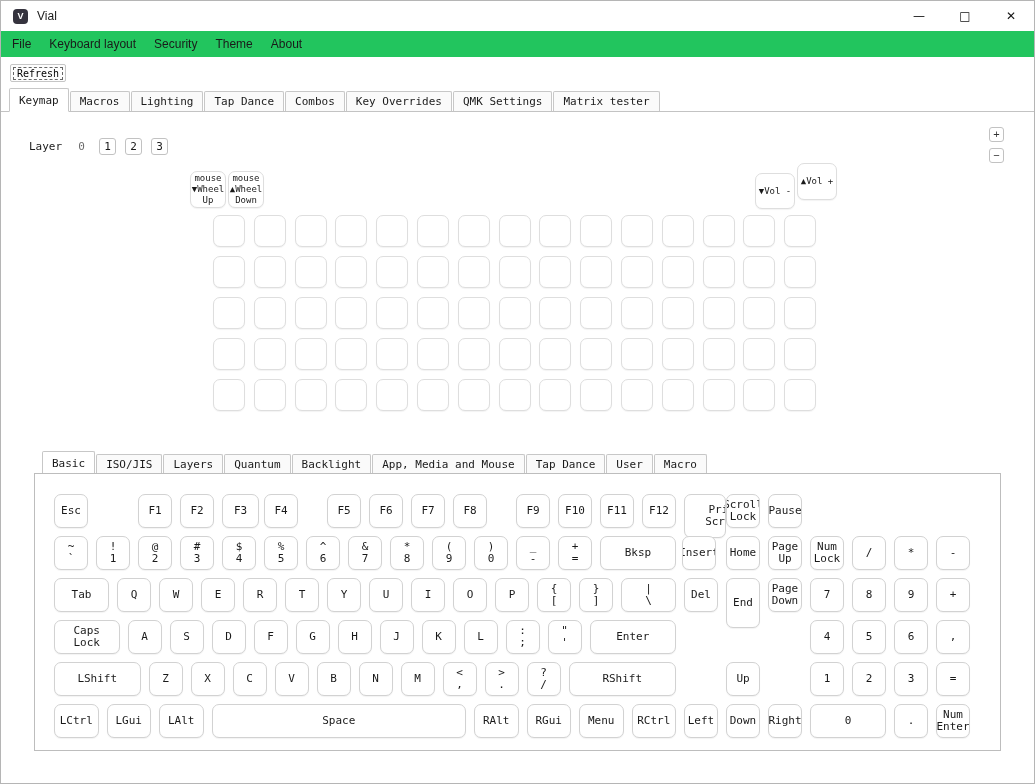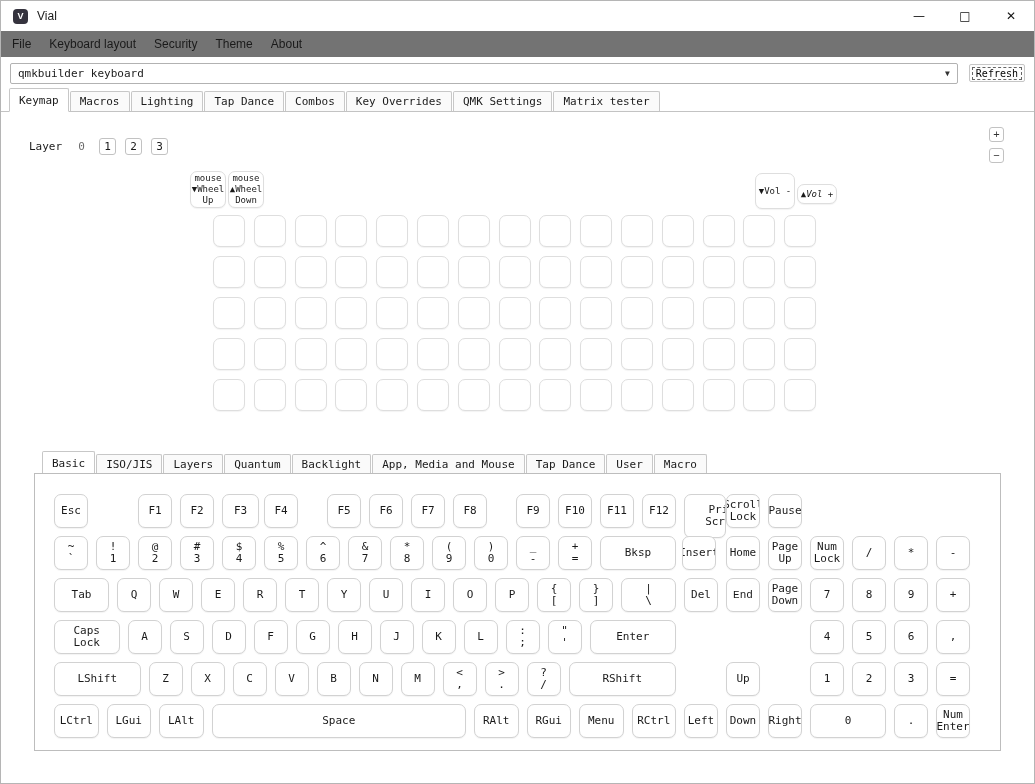--- a/index.html
+++ b/index.html
@@ -17,21 +17,21 @@
     font-size:9px; font-weight:bold; display:flex; align-items:center; justify-content:center;
   }
   .win-title { margin-left:9px; font-size:12px; }
   .win-controls { margin-left:auto; display:flex; height:30px; }
   .win-btn {
     width:46px; height:30px; border:none; background:transparent; font-size:12px;
     color:#111; display:flex; align-items:center; justify-content:center; cursor:default;
     font-family:"DejaVu Sans", sans-serif;
   }
   
-  .menubar { height:26px; display:flex; align-items:center; padding-left:2px; background:#737373; }
+  .menubar { height:26px; display:flex; align-items:center; padding-left:2px; background:#22c55e; }
   .menu-item { padding:4px 9px; font-size:12px; }
   
   .toolbar { height:32px; display:flex; align-items:center; padding:0 9px; gap:11px; background:#fff; }
   .combo {
     flex:1; height:21px; border:1px solid #b2b2b2; border-radius:2px; background:#fff;
     display:flex; align-items:center; padding:0 7px;
     font-family:"DejaVu Sans Mono", monospace; font-size:11px;
   }
   .combo-arrow { margin-left:auto; font-size:8px; color:#333; }
   .refresh-btn {
@@ -110,24 +110,20 @@
 
   <div class="menubar" id="menubar">
       <div class="menu-item">File</div>
       <div class="menu-item">Keyboard layout</div>
       <div class="menu-item">Security</div>
       <div class="menu-item">Theme</div>
       <div class="menu-item">About</div>
     </div>
 
   <div class="toolbar">
-    <div class="combo">
-      <span>qmkbuilder keyboard</span>
-      <span class="combo-arrow">▼</span>
-    </div>
     <button class="refresh-btn">
       <span class="refresh-inner">Refresh</span>
     </button>
   </div>
 
   <div class="tabbar" id="main-tabs">
       <div class="tab selected">Keymap</div>
       <div class="tab">Macros</div>
       <div class="tab">Lighting</div>
       <div class="tab">Tap Dance</div>
@@ -153,21 +149,21 @@
     <button class="zoom-btn" id="zoom-out">−</button>
 
     <div id="special-keys">
         <div class="kb-key special-key" style="left: 189px; top: 59px; width: 36px; height: 37px;">mouse
 ▼Wheel
 Up</div>
         <div class="kb-key special-key" style="left: 227px; top: 59px; width: 36px; height: 37px;">mouse
 ▲Wheel
 Down</div>
         <div class="kb-key special-key" style="left: 754px; top: 61px; width: 40px; height: 36px;">▼Vol -</div>
-        <div class="kb-key special-key" style="left: 796px; top: 72px; width: 40px; height: 20px; font-style: italic;">▲Vol +</div>
+        <div class="kb-key special-key" style="left: 796px; top: 51px; width: 40px; height: 37px;">▲Vol +</div>
       </div>
     <div id="keymap-grid">
         <div class="kb-key" style="left: 0px; top: 0px; width: 32px; height: 32px; border-width: 1.5px;"></div>
         <div class="kb-key" style="left: 40.8px; top: 0px; width: 32px; height: 32px; border-width: 1.5px;"></div>
         <div class="kb-key" style="left: 81.6px; top: 0px; width: 32px; height: 32px; border-width: 1.5px;"></div>
         <div class="kb-key" style="left: 122.4px; top: 0px; width: 32px; height: 32px; border-width: 1.5px;"></div>
         <div class="kb-key" style="left: 163.2px; top: 0px; width: 32px; height: 32px; border-width: 1.5px;"></div>
         <div class="kb-key" style="left: 204px; top: 0px; width: 32px; height: 32px; border-width: 1.5px;"></div>
         <div class="kb-key" style="left: 244.8px; top: 0px; width: 32px; height: 32px; border-width: 1.5px;"></div>
         <div class="kb-key" style="left: 285.6px; top: 0px; width: 32px; height: 32px; border-width: 1.5px;"></div>
@@ -318,21 +314,21 @@
           <div class="kb-key picker-key" style="left: 357px; top: 84px; width: 34px; height: 34px;">I</div>
           <div class="kb-key picker-key" style="left: 399px; top: 84px; width: 34px; height: 34px;">O</div>
           <div class="kb-key picker-key" style="left: 441px; top: 84px; width: 34px; height: 34px;">P</div>
           <div class="kb-key picker-key" style="left: 483px; top: 84px; width: 34px; height: 34px;">{
 [</div>
           <div class="kb-key picker-key" style="left: 525px; top: 84px; width: 34px; height: 34px;">}
 ]</div>
           <div class="kb-key picker-key" style="left: 567px; top: 84px; width: 55px; height: 34px;">|
 \</div>
           <div class="kb-key picker-key" style="left: 630px; top: 84px; width: 34px; height: 34px;">Del</div>
-          <div class="kb-key picker-key" style="left: 672px; top: 84px; width: 34px; height: 34px; font-family: Liberation Mono, monospace;">End</div>
+          <div class="kb-key picker-key" style="left: 672px; top: 84px; width: 34px; height: 50px;">End</div>
           <div class="kb-key picker-key" style="left: 714px; top: 84px; width: 34px; height: 34px;">Page
 Down</div>
           <div class="kb-key picker-key" style="left: 756px; top: 84px; width: 34px; height: 34px;">7</div>
           <div class="kb-key picker-key" style="left: 798px; top: 84px; width: 34px; height: 34px;">8</div>
           <div class="kb-key picker-key" style="left: 840px; top: 84px; width: 34px; height: 34px;">9</div>
           <div class="kb-key picker-key" style="left: 882px; top: 84px; width: 34px; height: 34px;">+</div>
           <div class="kb-key picker-key" style="left: 0px; top: 126px; width: 65.5px; height: 34px;">Caps
 Lock</div>
           <div class="kb-key picker-key" style="left: 73.5px; top: 126px; width: 34px; height: 34px;">A</div>
           <div class="kb-key picker-key" style="left: 115.5px; top: 126px; width: 34px; height: 34px;">S</div>

